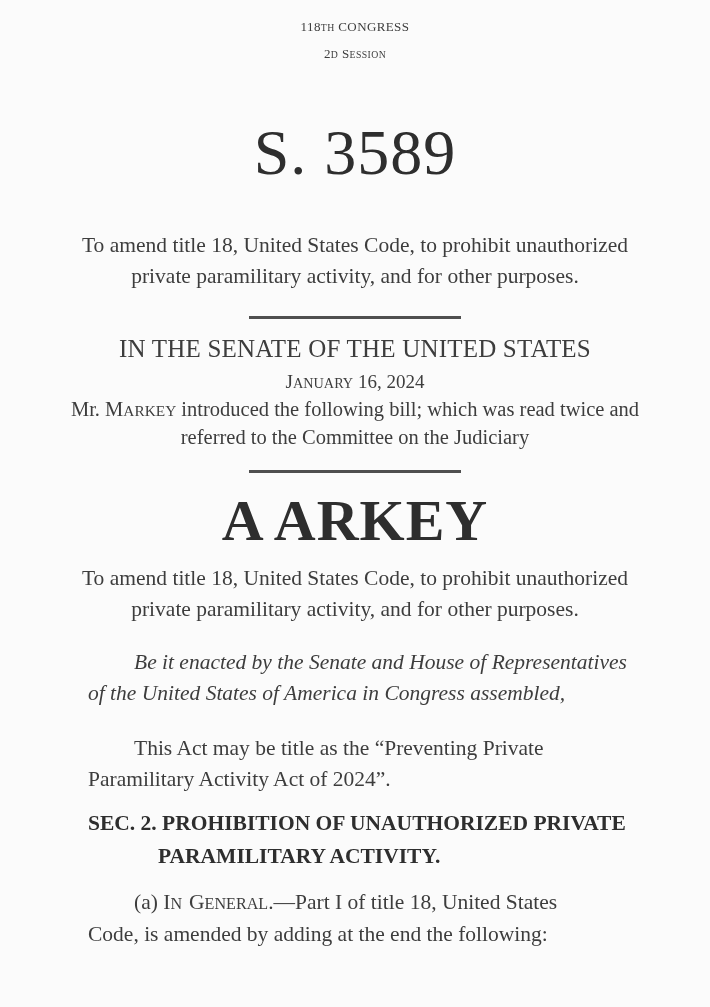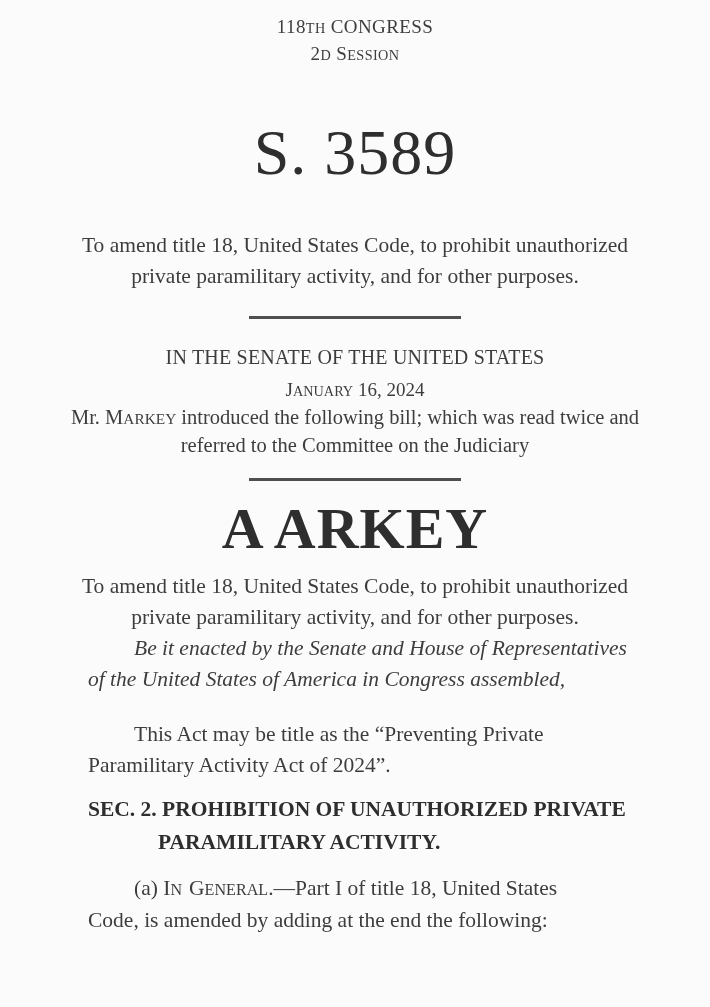--- a/index.html
+++ b/index.html
@@ -12,44 +12,44 @@
   body{
     width:710px;height:1007px;overflow:hidden;
     background:var(--bg);color:var(--text);
     font-family:"Liberation Serif","DejaVu Serif",serif;
   }
   .page{padding-top:14px;width:710px;}
   .center{text-align:center;}
   .sc{font-size:0.75em;}
   .scgap{margin-left:7px;}
 
-  .congress-header{font-size:19px;line-height:26px;letter-spacing:0.4px;}
+  .congress-header{font-size:13px;line-height:26px;letter-spacing:0.4px;}
 
   .bill-number{
     margin-top:50px;font-size:64px;line-height:70px;font-weight:normal;
     color:var(--heading);letter-spacing:1px;
   }
 
   .preamble{margin-top:42px;font-size:21.5px;line-height:31px;}
   .preamble.after-title{margin-top:0;}
 
   .rule{width:212px;height:3px;background:var(--rule);margin:24px auto 0;}
   .rule.second{margin-top:19px;}
 
-  .senate-heading{margin-top:22px;font-size:20px;line-height:32px;letter-spacing:0.2px;}
+  .senate-heading{margin-top:14px;font-size:25px;line-height:32px;letter-spacing:0.2px;}
   .date-line{margin-top:4px;font-size:19px;line-height:25px;}
   .sponsor-block{font-size:20.5px;line-height:27px;}
 
   .bill-title{
     margin-top:6px;font-size:58px;line-height:84px;font-weight:bold;
     color:var(--heading);letter-spacing:1px;
   }
 
   .block{padding:0 78px 0 88px;font-size:21.5px;line-height:31px;text-align:left;}
-  .enacting{font-style:italic;}
+  .enacting{margin-top:22px;font-style:italic;}
   .first-indent{text-indent:46px;}
 
   .heading{font-weight:bold;color:var(--heading);}
   .sec1-heading{margin-top:12px;line-height:30px;}
   .body-para1{margin-top:24px;}
   .sec2-heading{margin-top:12px;line-height:33px;}
   .sec2-heading .cont{padding-left:70px;}
   .body-para2{margin-top:14px;}
 </style>
 </head>

